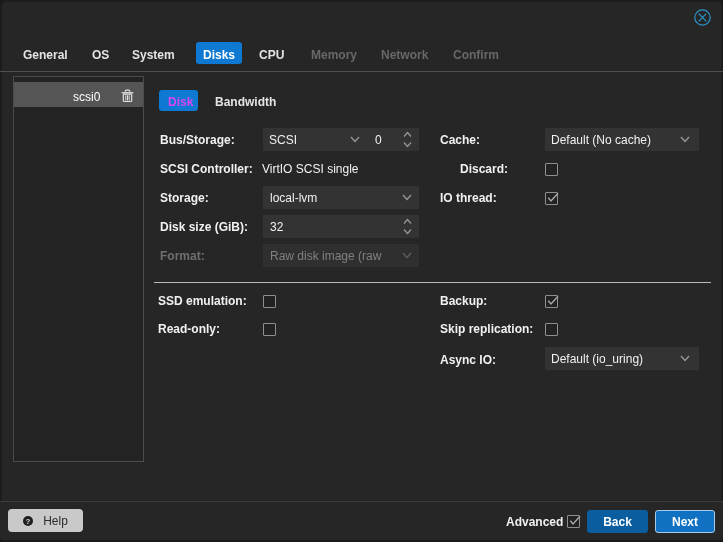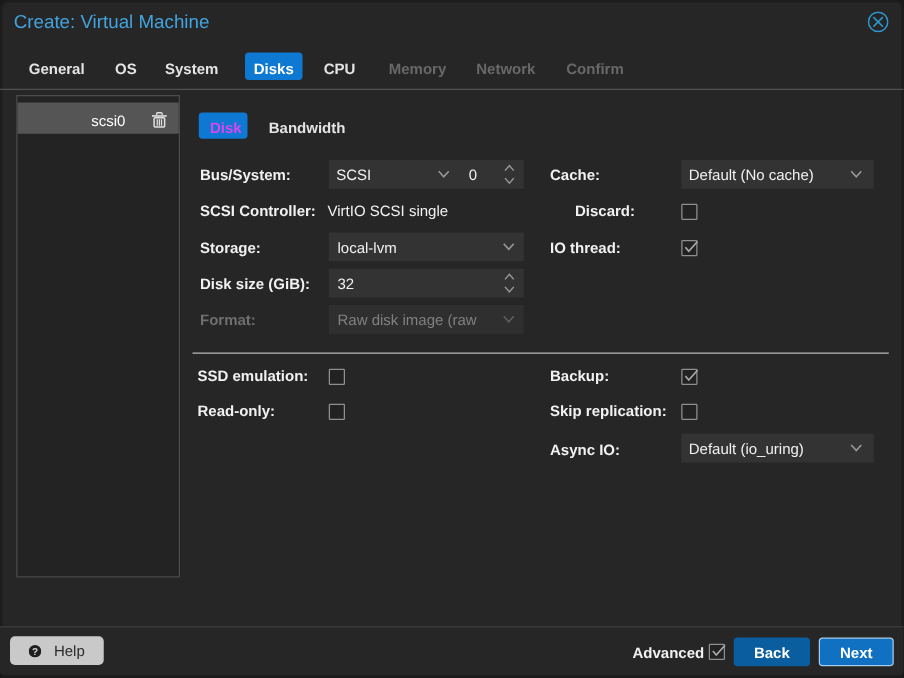--- a/index.html
+++ b/index.html
@@ -14,21 +14,20 @@
   .cb{position:absolute;width:13px;height:13px;border:1px solid #8f8f8f;background:#222222;border-radius:1px;}
   .tab{position:absolute;top:48px;font-size:12px;font-weight:bold;color:#e4e4e4;white-space:nowrap;}
   .tabdis{color:#686868;}
   .btn{position:absolute;border-radius:3px;font-size:12px;font-weight:bold;color:#fff;
        display:flex;align-items:center;justify-content:center;}
 </style>
 </head>
 <body>
 <div id="dlg">
 
-  <div class="abs" style="left:11px;top:9px;font-size:15px;color:#43a3dd;">Create: Virtual Machine</div>
 
   <svg class="abs" style="left:694px;top:9px;" width="17" height="17" viewBox="0 0 17 17">
     <circle cx="8.5" cy="8.5" r="7.7" fill="none" stroke="#2c96cb" stroke-width="1.2"></circle>
     <path d="M4.7 4.7 L12.3 12.3 M12.3 4.7 L4.7 12.3" stroke="#2c96cb" stroke-width="1.2"></path>
   </svg>
 
   <div class="tab" style="left:23px;">General</div>
   <div class="tab" style="left:92px;">OS</div>
   <div class="tab" style="left:132px;">System</div>
   <div class="abs" style="left:196px;top:42px;width:46px;height:22px;background:#0e79d2;border-radius:3px;"></div>
@@ -49,21 +48,21 @@
     <rect x="0.6" y="3.1" width="11.8" height="1.3" fill="#e2e2e2"></rect>
     <rect x="2.3" y="5.2" width="8.4" height="7.3" rx="0.8" fill="none" stroke="#e2e2e2" stroke-width="1.2"></rect>
     <path d="M4.8 6.3 v5.2 M6.5 6.3 v5.2 M8.2 6.3 v5.2" stroke="#e2e2e2" stroke-width="1"></path>
   </svg>
 
 
   <div class="abs" style="left:159px;top:90px;width:39px;height:21px;background:#0e79d2;border-radius:3px;"></div>
   <div class="abs" style="left:168px;top:95px;font-size:12px;font-weight:bold;color:#d946ef;">Disk</div>
   <div class="abs" style="left:215px;top:95px;font-size:12px;font-weight:bold;color:#e4e4e4;">Bandwidth</div>
 
-  <div class="lbl" style="left:160px;top:133px;">Bus/System:</div>
+  <div class="lbl" style="left:160px;top:133px;">Bus/Storage:</div>
   <div class="field" style="left:263px;top:128px;width:156px;"></div>
   <div class="val" style="left:269px;top:133px;">SCSI</div>
   <svg class="abs" style="left:350px;top:136px;" width="10" height="7" viewBox="0 0 10 7">
       <path d="M1 1 L5 5.5 L9 1" fill="none" stroke="#989898" stroke-width="1.3"></path>
     </svg>
   <div class="val" style="left:375px;top:133px;">0</div>
   <svg class="abs" style="left:403px;top:131px;" width="9" height="17" viewBox="0 0 9 17">
     <path d="M1 5.5 L4.5 1.5 L8 5.5" fill="none" stroke="#989898" stroke-width="1.2"></path>
     <path d="M1 11.5 L4.5 15.5 L8 11.5" fill="none" stroke="#989898" stroke-width="1.2"></path>
   </svg>

